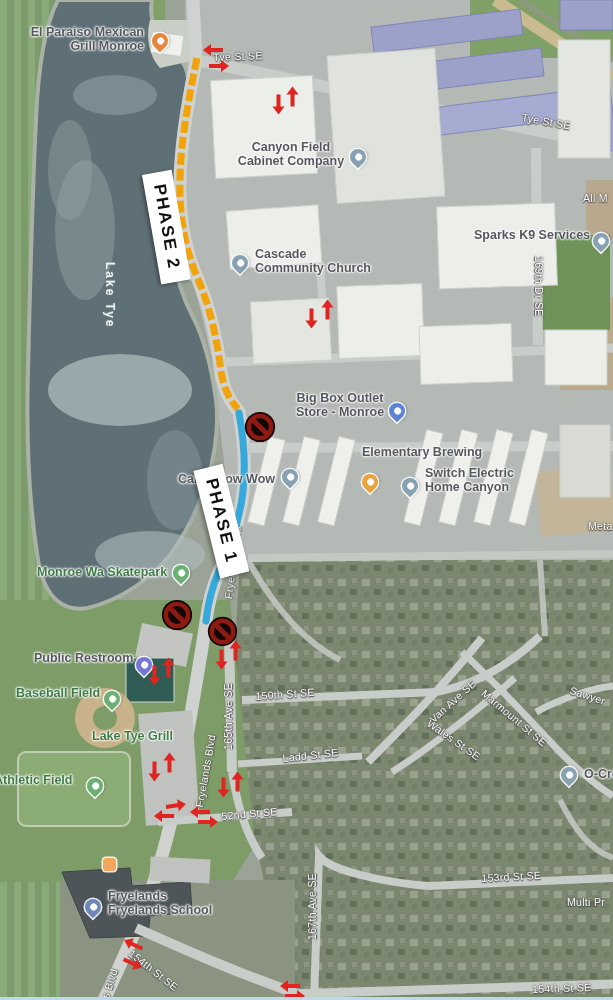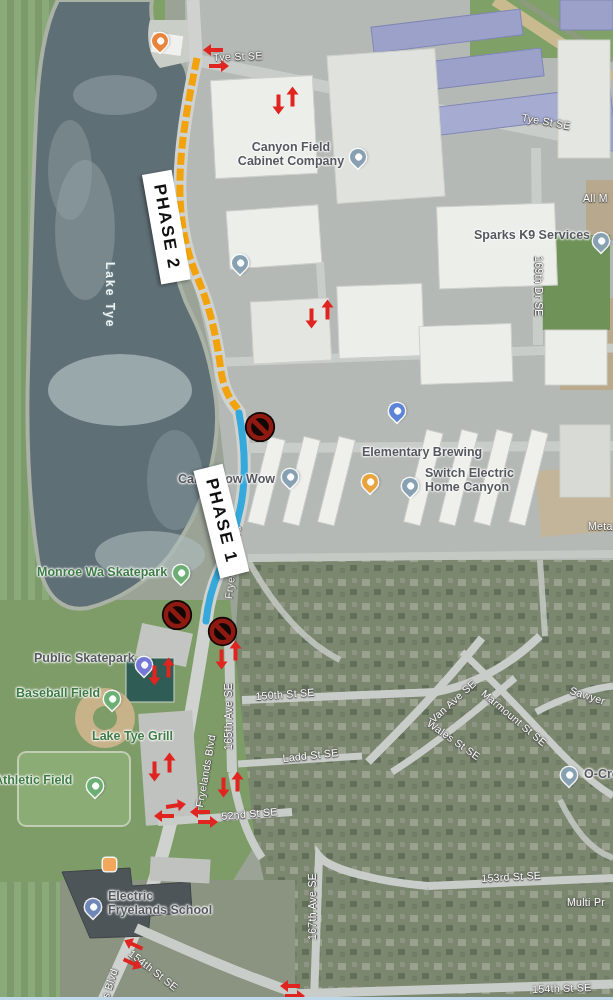--- a/index.html
+++ b/index.html
@@ -177,31 +177,34 @@
   <span class="lbl street z2" style="left:193px;top:806px;transform:rotate(-80deg)">Fryelands Blvd</span>
   <span class="lbl street z2" style="left:222px;top:598px;transform:rotate(-83deg);opacity:.85">Fryelands Blvd</span>
   <span class="lbl street z2" style="left:306px;top:940px;transform:rotate(-90deg)">167th Ave SE</span>
   <span class="lbl street z2" style="left:481px;top:872px;transform:rotate(-3deg)">153rd St SE</span>
   <span class="lbl street z2" style="left:134px;top:947px;transform:rotate(38deg)">154th St SE</span>
   <span class="lbl street z2" style="left:532px;top:983px;transform:rotate(-2deg)">154th St SE</span>
   <span class="lbl street z2" style="left:99px;top:996px;transform:rotate(-72deg)">s Blvd</span>
   <span class="lbl street z2" style="left:567px;top:896px">Multi Pr</span>
   <span class="lbl water z2" style="left:117px;top:262px;transform:rotate(90deg)">Lake Tye</span>
 
+  <span class="lbl poi z5" style="left:18px;top:26px;width:126px;text-align:right"><span>El Paraiso Mexican</span><br><span>Grill Monroe</span></span>
   <span class="lbl poi z5" style="left:235px;top:141px;width:112px;text-align:center"><span>Canyon Field</span><br><span>Cabinet Company</span></span>
+  <span class="lbl poi z5" style="left:255px;top:248px"><span>Cascade</span><br><span>Community Church</span></span>
   <span class="lbl poi z5" style="left:474px;top:229px">Sparks K9 Services</span>
+  <span class="lbl poi z5" style="left:284px;top:392px;width:112px;text-align:center"><span>Big Box Outlet</span><br><span>Store - Monroe</span></span>
   <span class="lbl poi z5" style="left:362px;top:446px">Elementary Brewing</span>
   <span class="lbl poi z5" style="left:425px;top:467px"><span>Switch Electric</span><br><span>Home Canyon</span></span>
   <span class="lbl poi z5" style="left:178px;top:473px">Camp Bow Wow</span>
   <span class="lbl poi park z5" style="left:37px;top:566px">Monroe Wa Skatepark</span>
-  <span class="lbl poi z5" style="left:34px;top:652px">Public Skatepark</span>
+  <span class="lbl poi z5" style="left:34px;top:652px">Public Restroom</span>
   <span class="lbl poi park z5" style="left:16px;top:687px">Baseball Field</span>
   <span class="lbl poi park z5" style="left:92px;top:730px">Lake Tye Grill</span>
   <span class="lbl poi park z5" style="left:-6px;top:774px">Athletic Field</span>
-  <span class="lbl poi z5" style="left:108px;top:890px"><span>Electric</span><br><span>Fryelands School</span></span>
+  <span class="lbl poi z5" style="left:108px;top:890px"><span>Fryelands</span><br><span>Fryelands School</span></span>
   <span class="lbl poi z5" style="left:584px;top:768px">O-Cre</span>
 
   <span class="pin" style="left:152px;top:33px;background:#E8843B"></span>
   <span class="pin" style="left:350px;top:149px;background:#87A0B2"></span>
   <span class="pin" style="left:232px;top:255px;background:#87A0B2"></span>
   <span class="pin" style="left:593px;top:233px;background:#87A0B2"></span>
   <span class="pin" style="left:389px;top:403px;background:#5C84D6"></span>
   <span class="pin" style="left:362px;top:474px;background:#E8A33D"></span>
   <span class="pin" style="left:402px;top:478px;background:#87A0B2"></span>
   <span class="pin" style="left:282px;top:469px;background:#87A0B2"></span>

